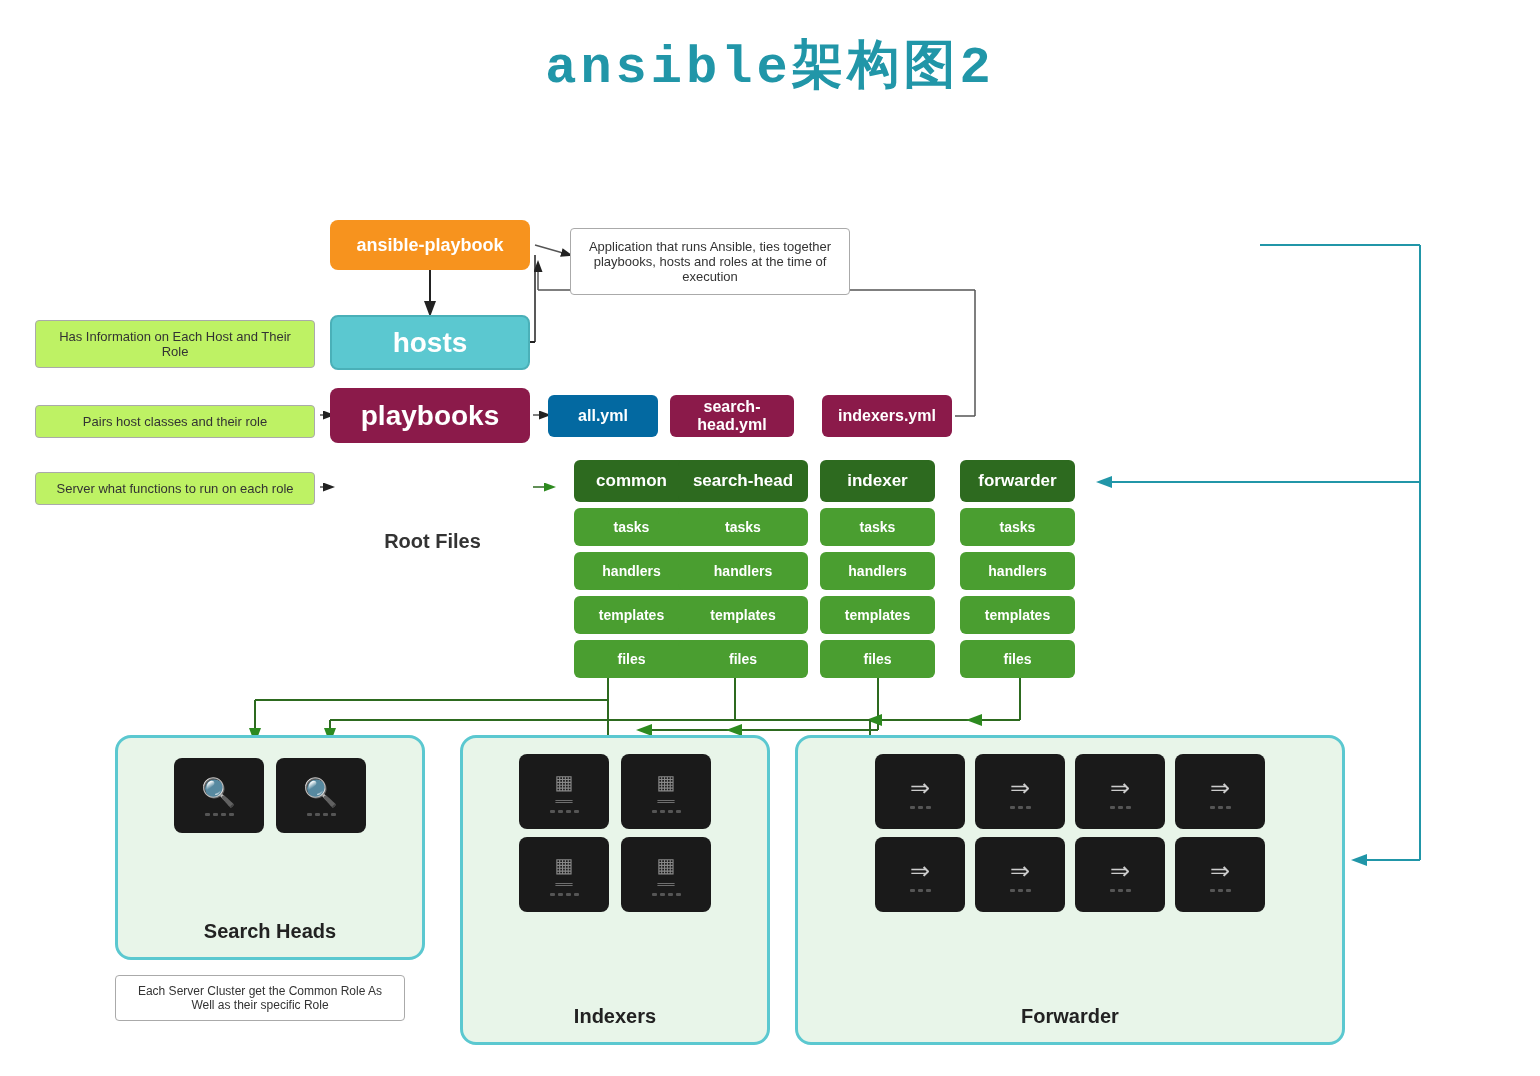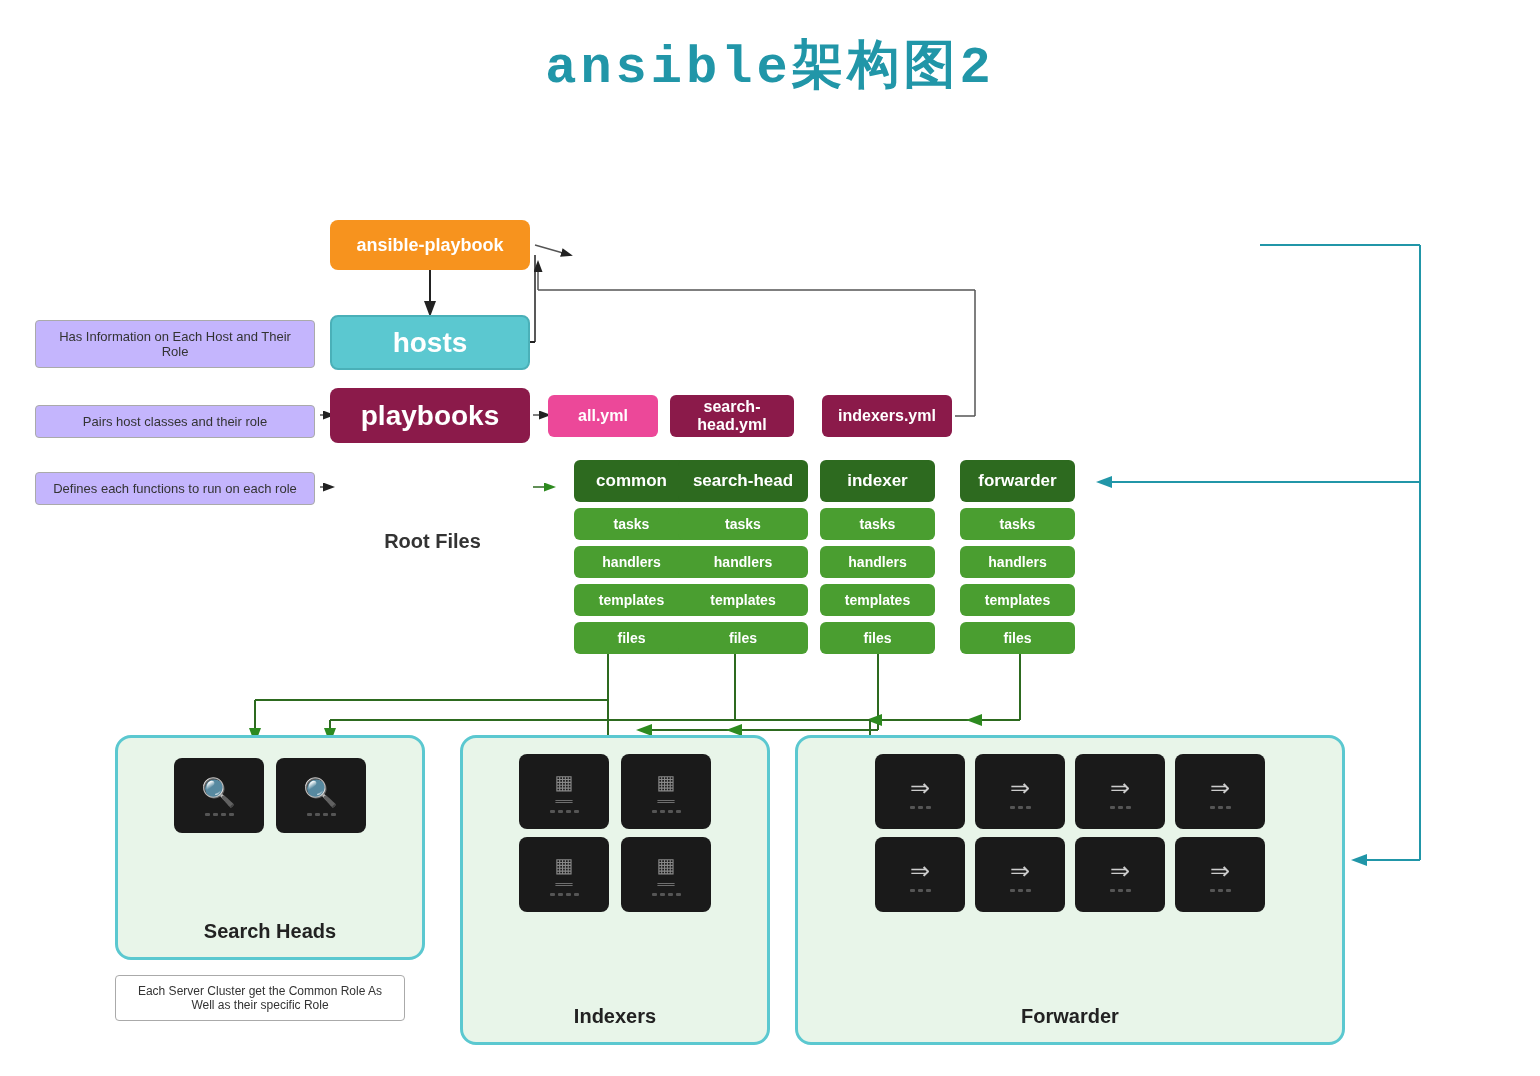--- a/index.html
+++ b/index.html
@@ -89,21 +89,21 @@
       color: #333;
       left: 355px;
       top: 410px;
       width: 155px;
       text-align: center;
     }
     
     .desc-box {
       position: absolute;
       border: 1.5px solid #aaa;
-      background: #c4b5fd;
+      background: #bef264;
       padding: 8px 12px;
       font-size: 13px;
       color: #333;
       text-align: center;
       border-radius: 4px;
     }
     .desc-box-1 { left: 35px; top: 200px; width: 280px; }
     .desc-box-2 { left: 35px; top: 285px; width: 280px; }
     .desc-box-3 { left: 35px; top: 352px; width: 280px; }
     
@@ -111,21 +111,21 @@
       position: absolute;
       display: flex;
       align-items: center;
       justify-content: center;
       font-weight: bold;
       font-size: 16px;
       color: white;
       border-radius: 6px;
       text-align: center;
     }
-    .all-yml { background: #ec4899; width: 110px; height: 42px; left: 548px; top: 275px; }
+    .all-yml { background: #0369a1; width: 110px; height: 42px; left: 548px; top: 275px; }
     .search-head-yml { background: #8b1a4a; width: 124px; height: 42px; left: 670px; top: 275px; }
     .indexers-yml { background: #8b1a4a; width: 130px; height: 42px; left: 822px; top: 275px; }
     
     .role-col {
       position: absolute;
       display: flex;
       flex-direction: column;
       align-items: center;
       gap: 6px;
     }
@@ -141,21 +141,21 @@
       align-items: center;
       justify-content: center;
     }
     .role-item {
       background: #4a9e30;
       color: white;
       font-weight: bold;
       font-size: 14px;
       border-radius: 6px;
       width: 115px;
-      height: 32px;
+      height: 38px;
       display: flex;
       align-items: center;
       justify-content: center;
     }
     
     .ap-desc {
       position: absolute;
       border: 1.5px solid #aaa;
       background: white;
       padding: 10px 14px;
@@ -280,20 +280,23 @@
     <line x1="1020" y1="600" x2="970" y2="600" stroke="#2d6a1f" stroke-width="2" marker-end="url(#arrowGreen)"></line>
 
     <line x1="608" y1="600" x2="870" y2="600" stroke="#2d6a1f" stroke-width="2"></line>
     <line x1="870" y1="600" x2="870" y2="660" stroke="#2d6a1f" stroke-width="2" marker-end="url(#arrowGreen)"></line>
   </svg>
 
   <div class="box ansible-playbook">
     <span>ansible-playbook</span>
   </div>
 
+  <div class="ap-desc">
+    <span>Application that runs Ansible, ties together playbooks, hosts and roles at the time of execution</span>
+  </div>
 
   <div class="box playbooks-box">
     <span>playbooks</span>
   </div>
 
   <div class="box hosts-box">
     <span>hosts</span>
   </div>
 
 
@@ -301,21 +304,21 @@
     <span>Root Files</span>
   </div>
 
   <div class="desc-box desc-box-1">
     <span>Has Information on Each Host and Their Role</span>
   </div>
   <div class="desc-box desc-box-2">
     <span>Pairs host classes and their role</span>
   </div>
   <div class="desc-box desc-box-3">
-    <span>Defines each functions to run on each role</span>
+    <span>Server what functions to run on each role</span>
   </div>
 
   <div class="yml-box all-yml">
     <span>all.yml</span>
   </div>
   <div class="yml-box search-head-yml">
     <span>search-head.yml</span>
   </div>
   <div class="yml-box indexers-yml">
     <span>indexers.yml</span>

